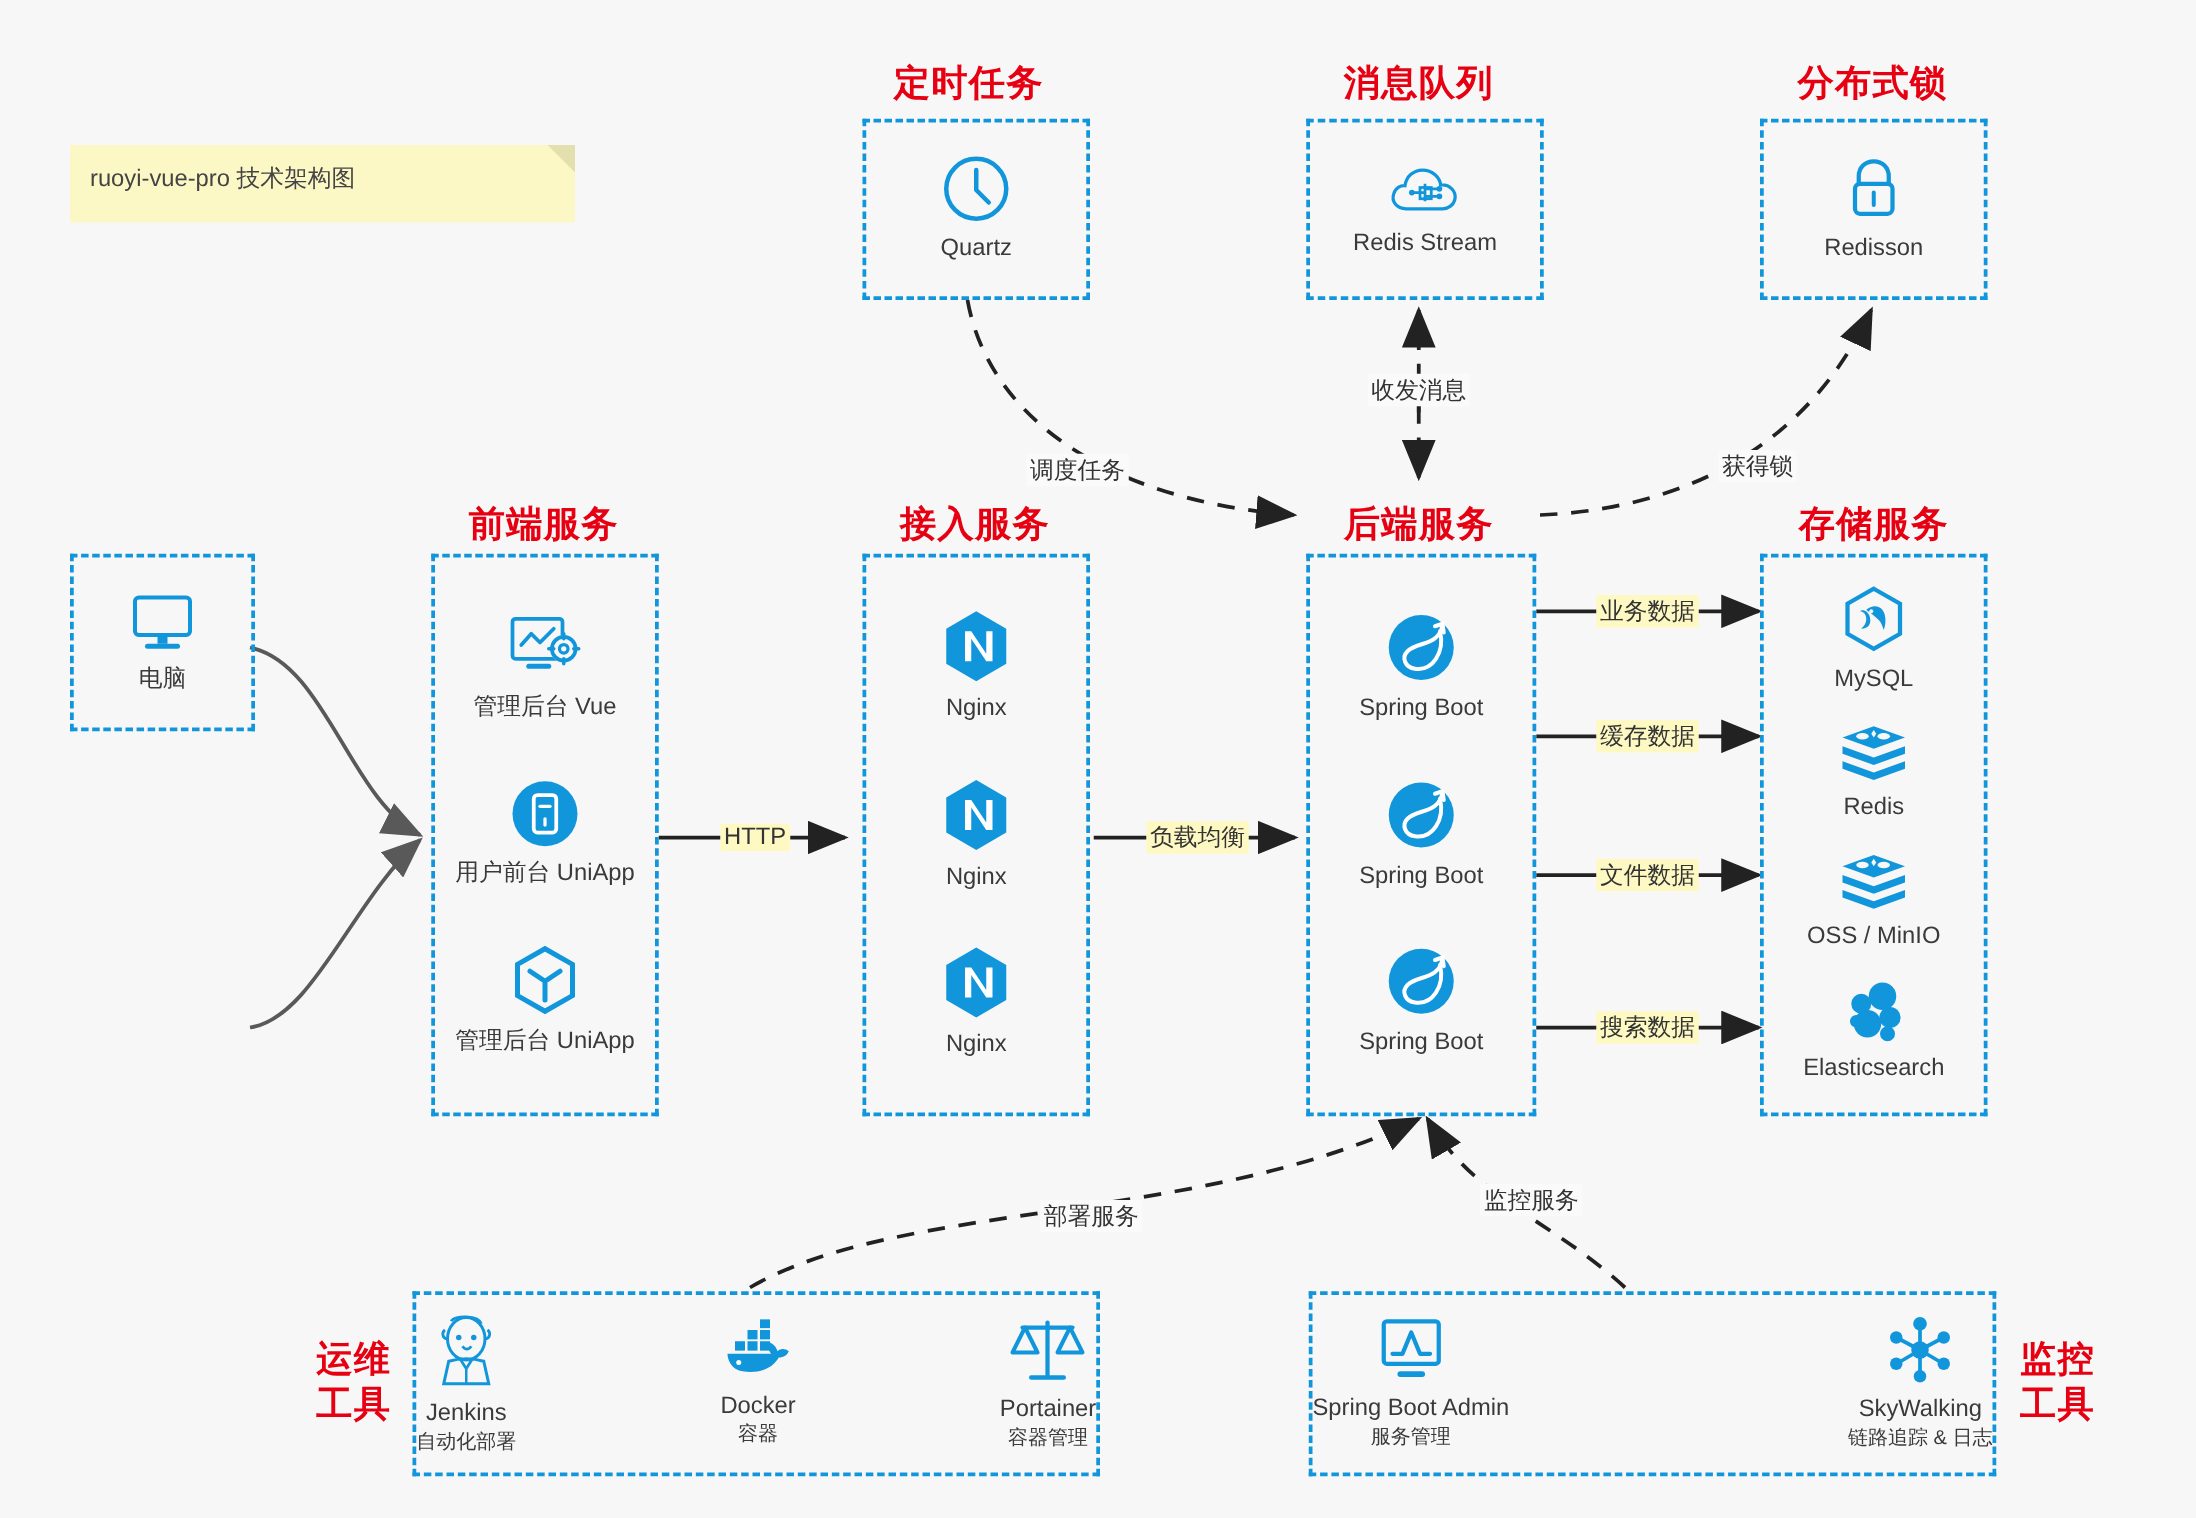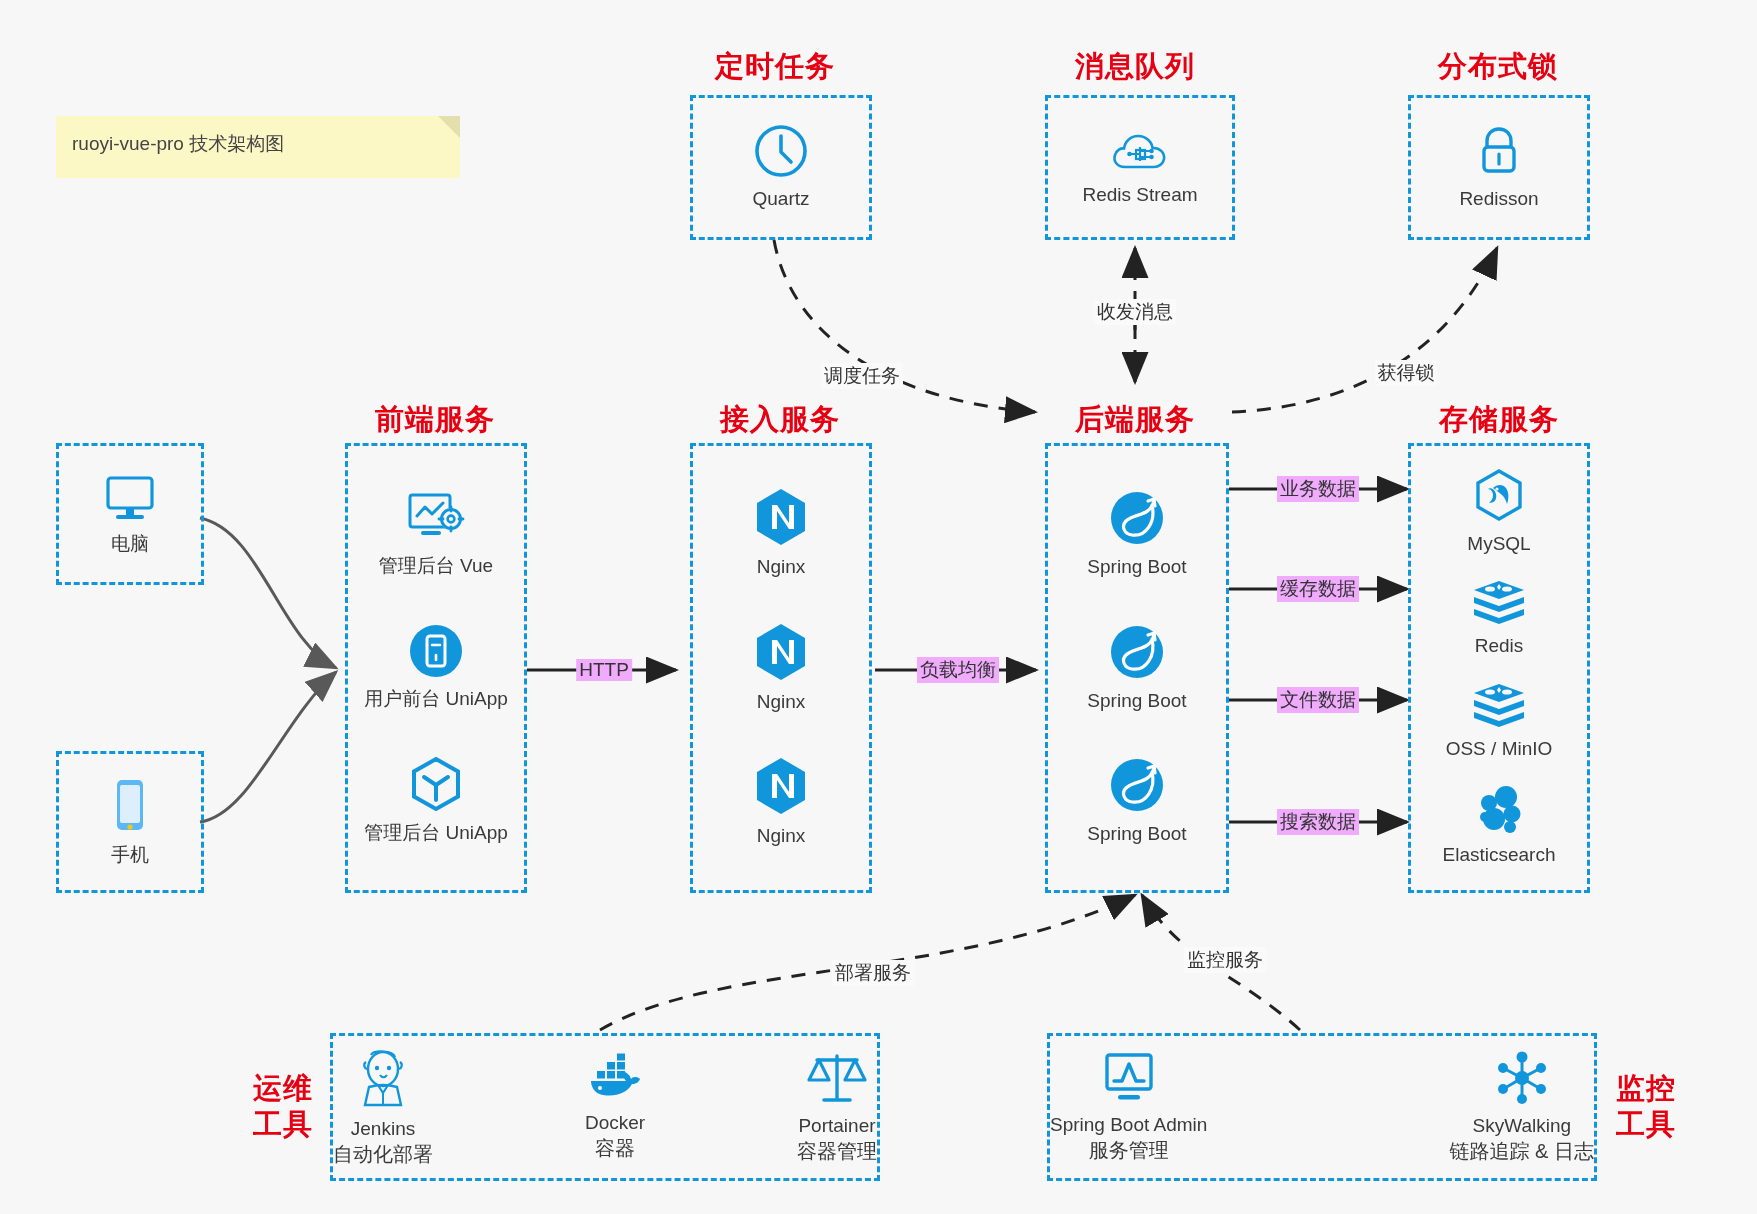--- a/index.html
+++ b/index.html
@@ -68,21 +68,21 @@
   }
   .node .cap {
     margin-top: 8px;
     font-size: 19px;
     color: #3a3a3a;
     white-space: nowrap;
     text-align: center;
     line-height: 1.3;
   }
   .node .cap2 {
-    font-size: 20px;
+    font-size: 16px;
     color: #3a3a3a;
     white-space: nowrap;
     text-align: center;
     line-height: 1.3;
   }
   .ico {
     display: block;
   }
 
   
@@ -106,21 +106,21 @@
     top: 0;
     width: 0;
     height: 0;
     border-left: 22px solid transparent;
     border-top: 22px solid #e4e0ad;
   }
 
   
   .elabel {
     position: absolute;
-    background: #f0abfc;
+    background: #fef9c3;
     font-size: 19px;
     color: #333;
     white-space: nowrap;
     padding: 0 3px;
     transform: translate(-50%, -50%);
   }
   .elabel.dash {
     background: #fafafa;
   }
 </style>
@@ -213,30 +213,20 @@
     <div class="node">
       <svg class="ico" width="56" height="52" viewBox="0 0 56 52">
         <rect x="6" y="6" width="44" height="30" rx="3" fill="none" stroke="#1296db" stroke-width="3.2"></rect>
         <rect x="24" y="36" width="8" height="7" fill="#1296db"></rect>
         <rect x="14" y="43" width="28" height="4" rx="2" fill="#1296db"></rect>
       </svg>
       <div class="cap">电脑</div>
     </div>
   </div>
 
-  <div class="dbox" style="left:56px; top:751px; width:148px; height:142px;">
-    <div class="node">
-      <svg class="ico" width="44" height="58" viewBox="0 0 44 58">
-        <rect x="9" y="3" width="26" height="50" rx="5" fill="#5bb8f5"></rect>
-        <rect x="12" y="8" width="20" height="38" rx="2" fill="#ddeffd"></rect>
-        <circle cx="22" cy="50" r="2.6" fill="#f5c518"></circle>
-      </svg>
-      <div class="cap">手机</div>
-    </div>
-  </div>
 
   <div class="gtitle" style="left:345px; top:400px; width:180px;">前端服务</div>
   <div class="dbox" style="left:345px; top:443px; width:182px; height:450px; justify-content:space-evenly;">
     <div class="node">
       <svg class="ico" width="62" height="56" viewBox="0 0 62 56">
         <rect x="5" y="5" width="40" height="32" rx="2.5" fill="none" stroke="#1296db" stroke-width="3"></rect>
         <path d="M12 26 L20 17 L27 24 L38 13" fill="none" stroke="#1296db" stroke-width="3" stroke-linecap="round" stroke-linejoin="round"></path>
         <rect x="16" y="41" width="20" height="4" rx="2" fill="#1296db"></rect>
         <circle cx="46" cy="29" r="11" fill="#f7f7f7"></circle>
         <circle cx="46" cy="29" r="9.5" fill="none" stroke="#1296db" stroke-width="3"></circle>

